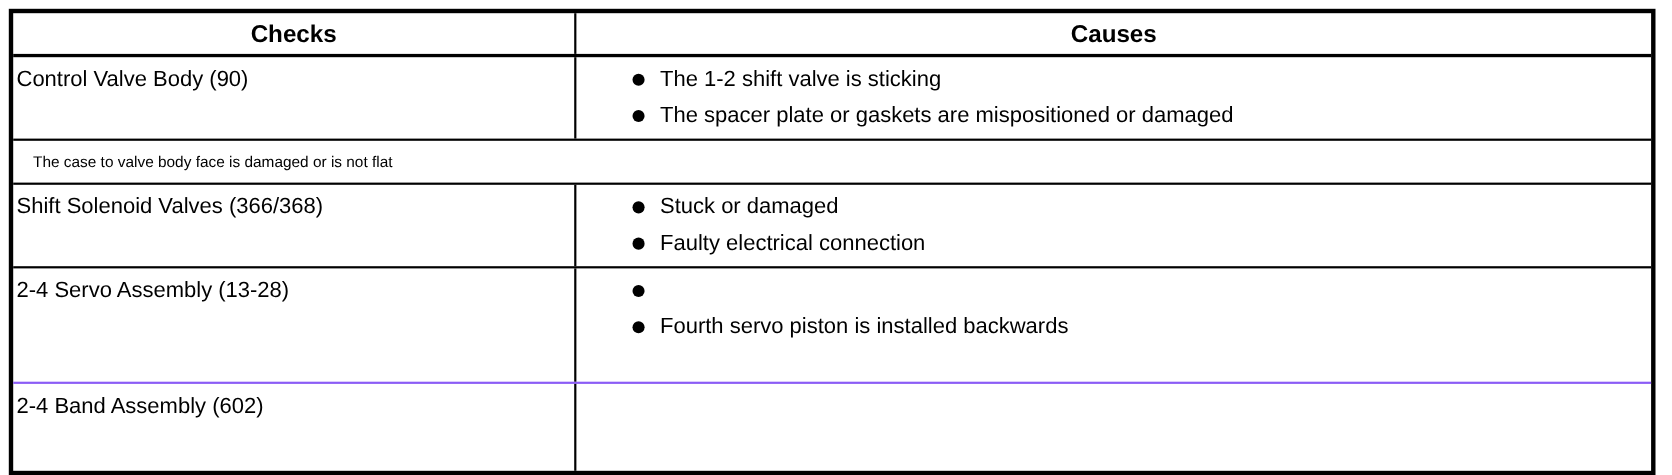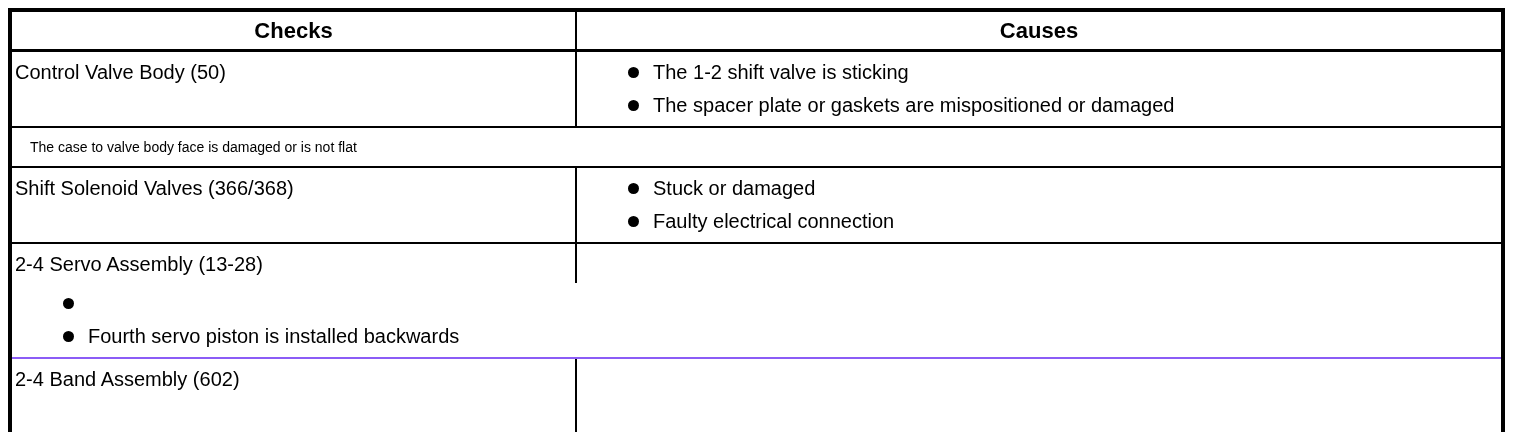--- a/index.html
+++ b/index.html
@@ -23,25 +23,25 @@
   }
   .t-row {
     display: flex;
     box-sizing: border-box;
     align-items: stretch;
   }
   .header-row { height: 37px; }
   .r1 { min-height: 76px;  border-top: 3px solid #000; }
   .r2 { min-height: 36px;  border-top: 2px solid #000; }
   .r3 { min-height: 76px;  border-top: 2px solid #000; }
-  .r4 { min-height: 105px; border-top: 2px solid #000; flex-direction: column; }
+  .r4 { min-height: 105px; border-top: 2px solid #000; }
   .r5 { min-height: 81px;  border-top: 2px solid #8b5cf6; }
   .cell { box-sizing: border-box; }
   .check-cell {
-    width: 565px;
+    width: 512px;
     flex: none;
     border-right: 2px solid #000;
     padding: 5px 4px 4px 3px;
     font-size: 20px;
     line-height: 30px;
   }
   .cause-cell {
     flex: 1;
     padding: 4px 4px 4px 14px;
   }
@@ -77,21 +77,21 @@
 <body>
 
 <div class="doc-table">
 
   <div class="t-row header-row">
     <div class="cell check-cell header-cell">Checks</div>
     <div class="cell cause-cell header-cell">Causes</div>
   </div>
 
   <div class="t-row r1">
-    <div class="cell check-cell">Control Valve Body (50)</div>
+    <div class="cell check-cell">Control Valve Body (90)</div>
     <div class="cell cause-cell">
       <div class="cause-line">
         <span class="bullet"></span>
         <span>The 1-2 shift valve is sticking</span>
       </div>
       <div class="cause-line">
         <span class="bullet"></span>
         <span>The spacer plate or gaskets are mispositioned or damaged</span>
       </div>
     </div>

